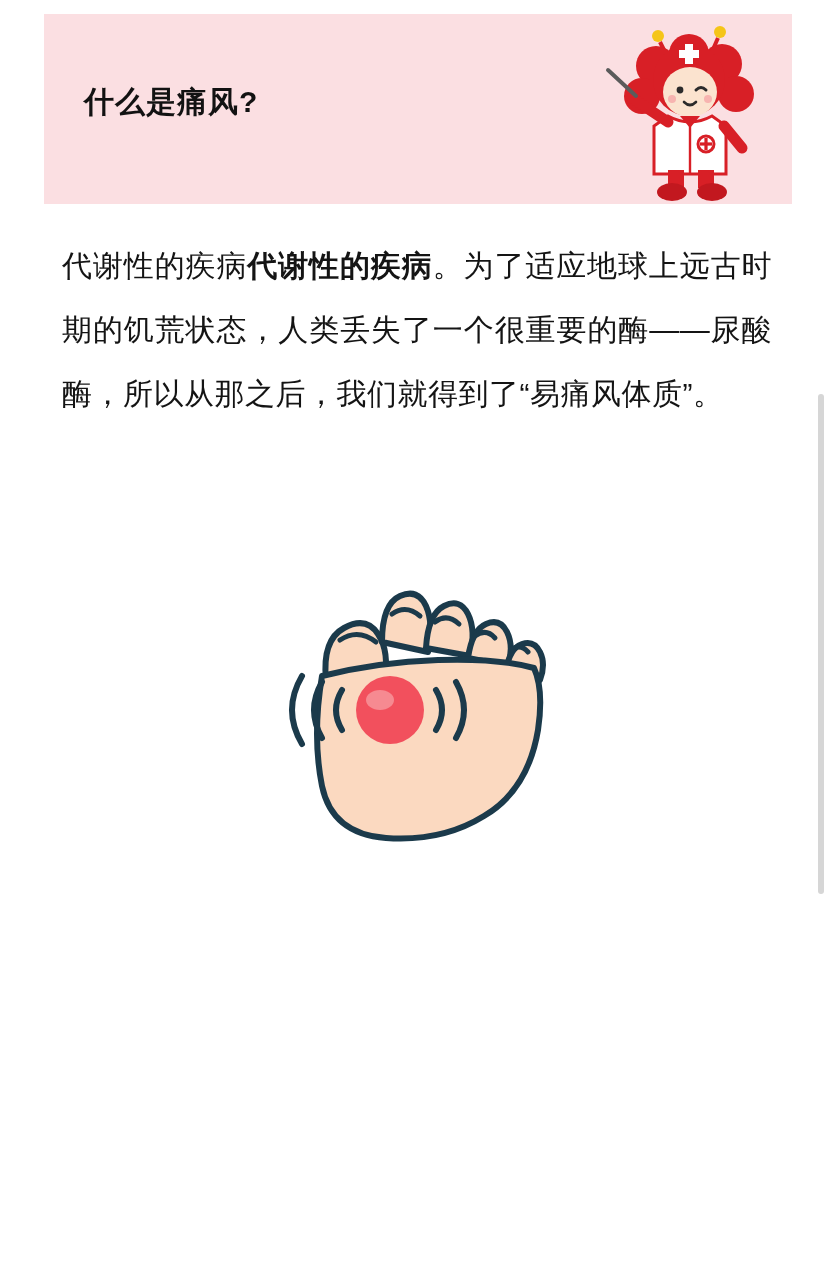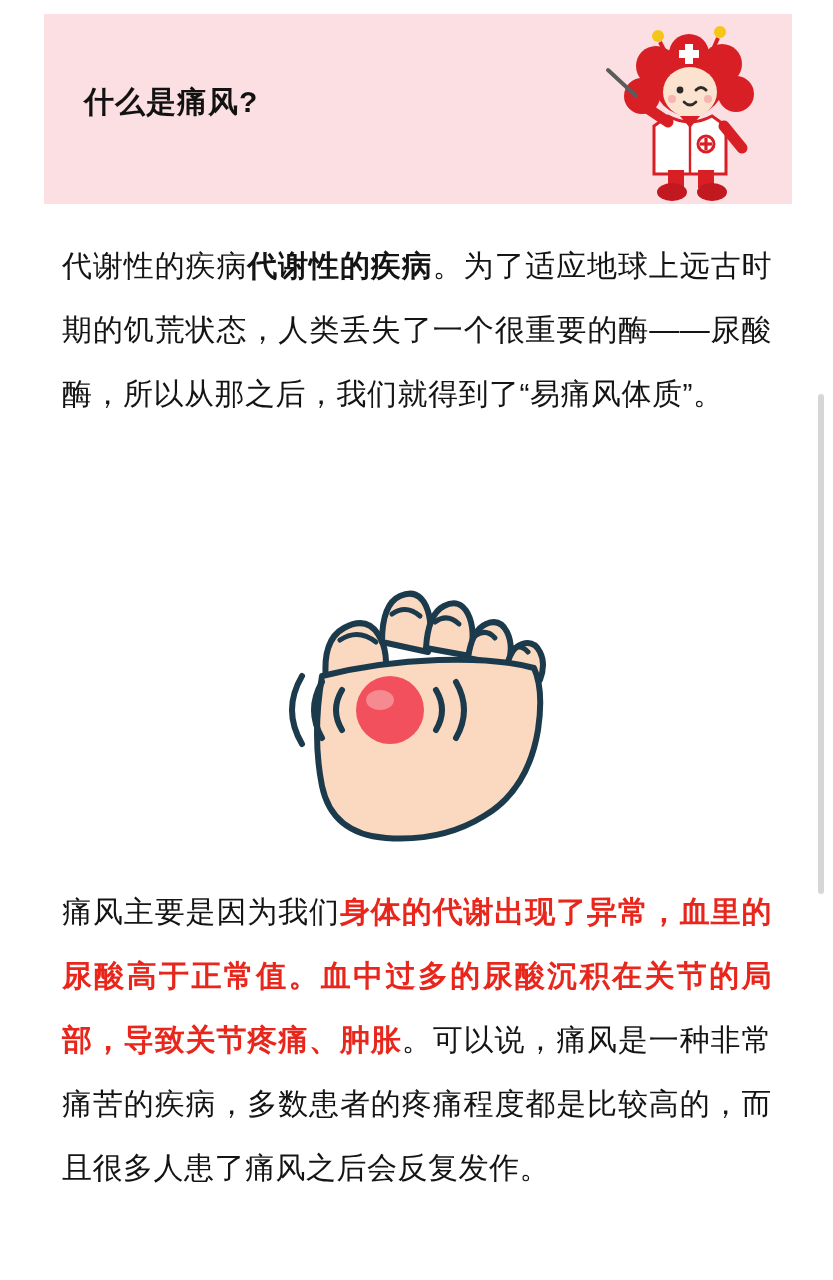--- a/index.html
+++ b/index.html
@@ -194,21 +194,18 @@
         <path d="M112 160 q-12 20 0 40"></path>
         <path d="M92 152 q-16 28 0 56"></path>
         <path d="M72 146 q-20 34 0 68"></path>
 
         <path d="M206 160 q12 20 0 40"></path>
         <path d="M226 152 q16 28 0 56"></path>
       </g>
     </svg>
   </div>
 
-  <div class="para p2">
-    <span>痛风主要是因为我们</span><span class="hl">身体的代谢出现了异常，血里的尿酸高于正常值。血中过多的尿酸沉积在关节的局部，导致关节疼痛、肿胀</span><span>。可以说，痛风是一种非常痛苦的疾病，多数患者的疼痛程度都是比较高的，而且很多人患了痛风之后会反复发作。</span>
-  </div>
 
   <div class="scrollbar-track">
     <div class="scrollbar-thumb"></div>
   </div>
 
 </div>
 
 </body></html>

